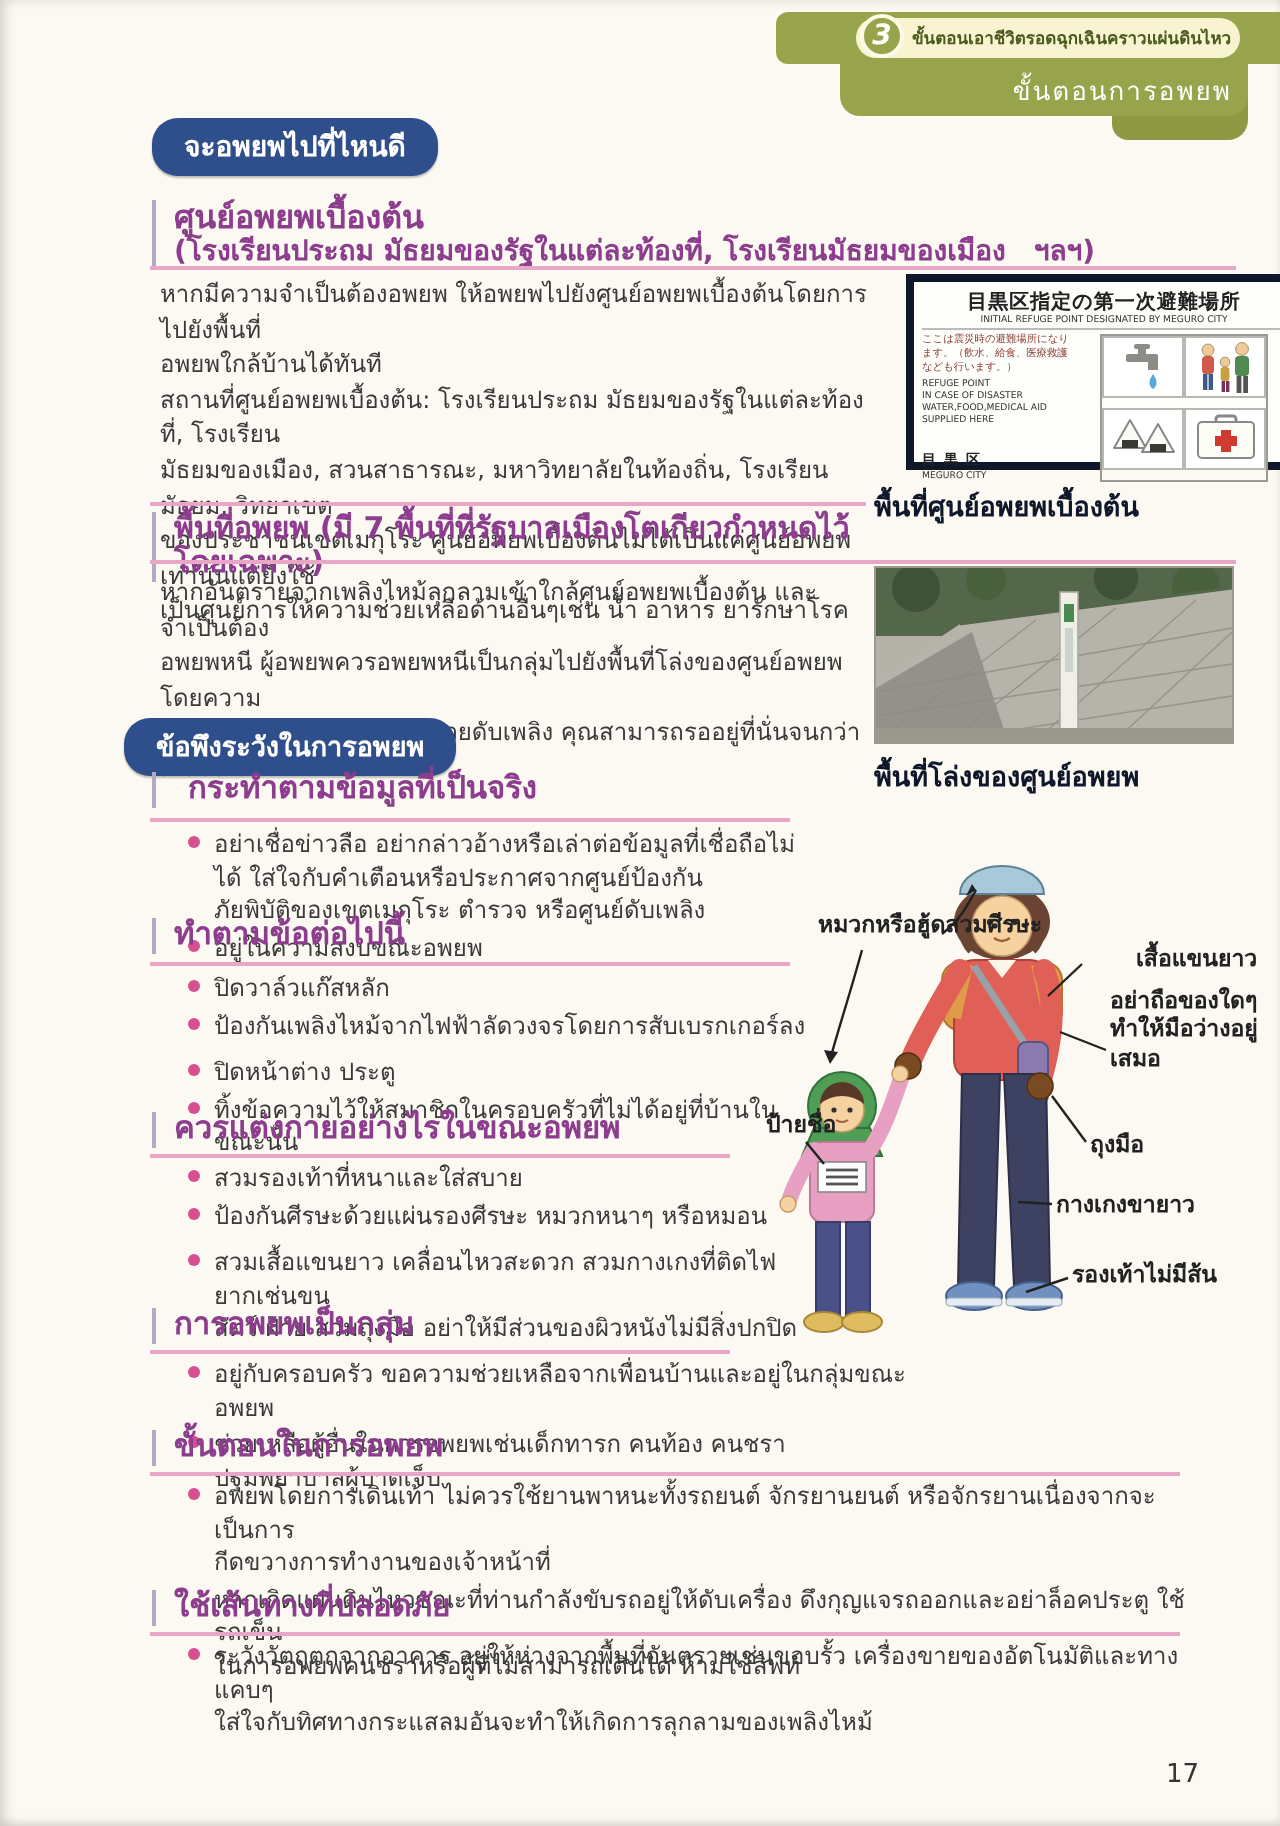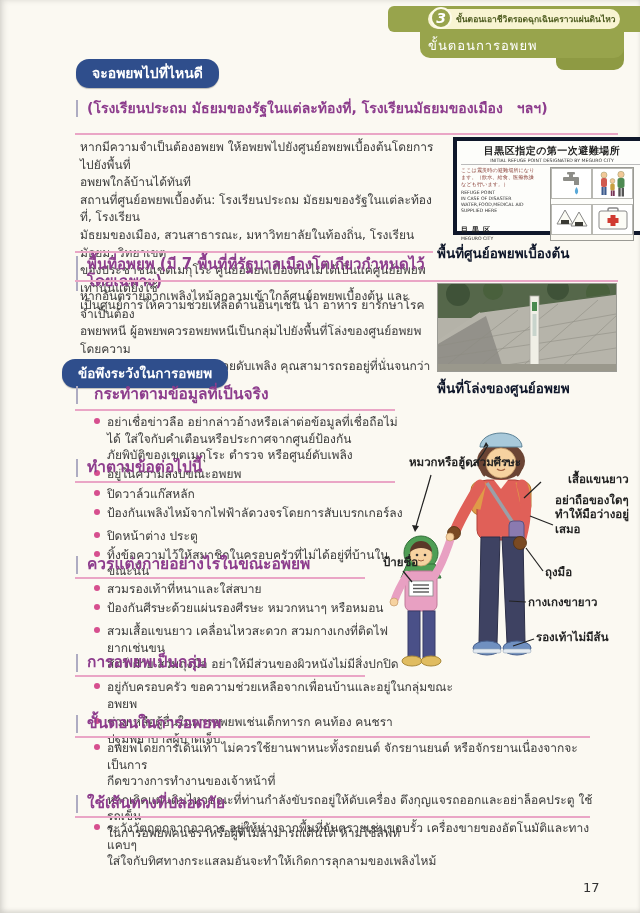--- a/index.html
+++ b/index.html
@@ -16,21 +16,21 @@
   
   .banner-top   { left:388px; top:6px;  width:252px; height:26px; background:#98a44c; border-radius:6px 0 0 6px; }
   .banner-tab   { left:420px; top:28px; width:204px; height:30px; background:#98a44c; border-radius:0 0 10px 10px; }
   .banner-step  { left:556px; top:28px; width:68px;  height:42px; background:#8e9a43; border-radius:0 0 10px 8px; }
   .banner-pill  { left:428px; top:9px;  width:192px; height:20px; background:#f8f4d2; border-radius:10px;
                   display:flex; align-items:center; gap:4px; padding-left:2px; }
   .tag-circle   { width:22px; height:22px; margin-top:-2px; border-radius:50%; background:#98a44c;
                   border:2px solid #fdfbe8; color:#ffffff; font-size:14px; font-weight:bold; font-style:italic;
                   display:flex; align-items:center; justify-content:center; flex:0 0 auto; }
   .tag-text     { font-size:8.5px; font-weight:bold; color:#4c5a1e; white-space:nowrap; overflow:hidden; }
-  .banner-sub   { left:428px; top:35px; width:188px; text-align:left; color:#ffffff; font-size:13px; letter-spacing:1px; }
+  .banner-sub   { left:428px; top:35px; width:188px; text-align:right; color:#ffffff; font-size:13px; letter-spacing:1px; }
 
   
   .pill { background:#2f4e8c; color:#fff; border-radius:13px; padding:3px 16px 4px; font-size:13.5px;
           font-weight:bold; display:inline-block; box-shadow:0 1px 1px rgba(0,0,0,.25); }
   .subhead { border-left:2px solid #aeacc2; padding-left:9px; color:#8d3d8d; }
   .subhead .t1 { font-size:16px; font-weight:bold; line-height:1.15; }
   .subhead .t2 { font-size:14px; font-weight:bold; line-height:1.2; }
   .pinkline { height:2px; background:#eaa6c6; }
 
   .bodytext { font-size:12px; line-height:17.6px; white-space:pre-line; color:#3a3a3a; }
@@ -77,20 +77,21 @@
     <span class="tag-circle">3</span>
     <span class="tag-text">ขั้นตอนเอาชีวิตรอดฉุกเฉินคราวแผ่นดินไหว</span>
   </div>
   <div class="abs banner-sub">ขั้นตอนการอพยพ</div>
 
   <div class="abs" style="left:76px; top:59px;text-align:center;">
     <span class="pill" style="font-size:14px;">จะอพยพไปที่ไหนดี</span>
   </div>
 
   <div class="abs subhead" style="left:76px; top:100px; width:520px;">
+    <div class="t1">ศูนย์อพยพเบื้องต้น</div>
     <div class="t2">(โรงเรียนประถม มัธยมของรัฐในแต่ละท้องที่, โรงเรียนมัธยมของเมือง　ฯลฯ)</div>
   </div>
   <div class="abs pinkline" style="left:75px; top:133px; width:543px;"></div>
 
   <div class="abs bodytext" style="left:80px; top:139px; width:362px;">หากมีความจำเป็นต้องอพยพ ให้อพยพไปยังศูนย์อพยพเบื้องต้นโดยการไปยังพื้นที่
 อพยพใกล้บ้านได้ทันที
 สถานที่ศูนย์อพยพเบื้องต้น: โรงเรียนประถม มัธยมของรัฐในแต่ละท้องที่, โรงเรียน
 มัธยมของเมือง, สวนสาธารณะ, มหาวิทยาลัยในท้องถิ่น, โรงเรียนมัธยม, วิทยาเขต
 ของประชาชนเขตเมกุโระ ศูนย์อพยพเบื้องต้นไม่ได้เป็นแค่ศูนย์อพยพเท่านั้นแต่ยังใช้
 เป็นศูนย์การให้ความช่วยเหลือด้านอื่นๆเช่น น้ำ อาหาร ยารักษาโรค</div>

